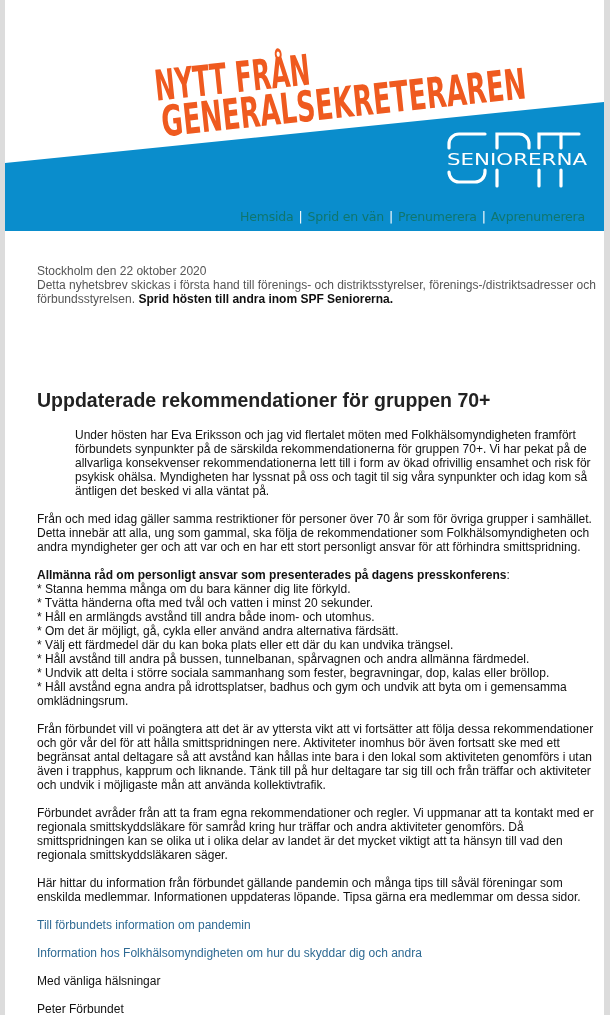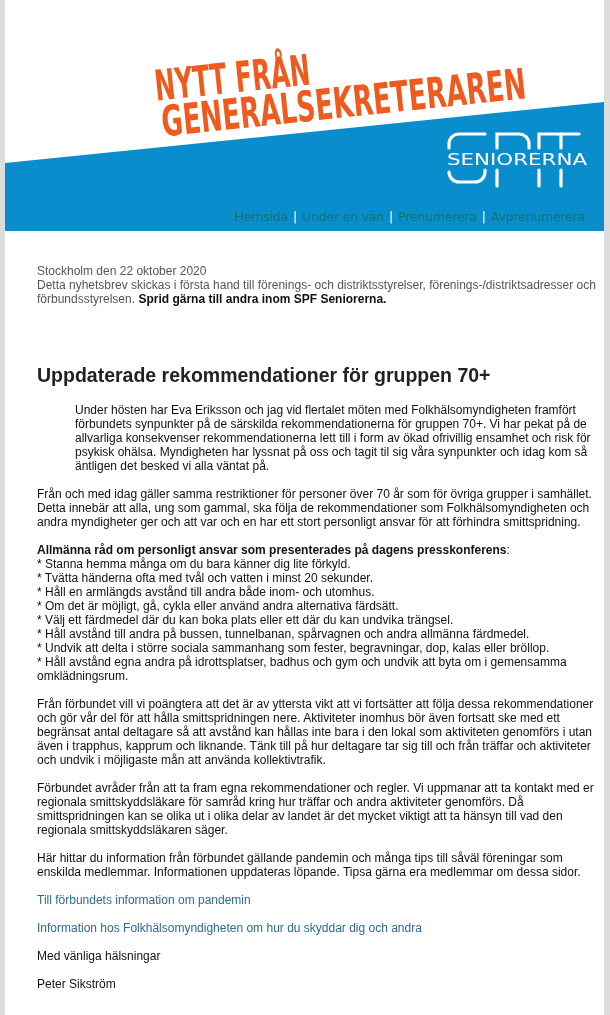--- a/index.html
+++ b/index.html
@@ -28,21 +28,21 @@
   }
   .nav a { color: #0f766e; text-decoration: none; }
   .nav .sep { margin: 0 5px; }
   .content {
     position: absolute; left: 32px; top: 264px; width: 566px;
     font-size: 12px; line-height: 14px; color: #111111;
   }
   .intro { color: #555555; }
   .intro b { color: #111111; }
   h1 {
-    margin: 58px 0 0 0; font-size: 19.5px; line-height: 22px;
+    margin: 83px 0 0 0; font-size: 19.5px; line-height: 22px;
     font-weight: bold; color: #222222;
   }
   p { margin: 0; }
   .p1 { margin-top: 17px; margin-left: 38px; }
   .gap { margin-top: 14px; }
   .links a { color: #2e6a93; text-decoration: none; margin-top: 22px; }
   .list-line { display: block; }
 </style>
 </head>
 <body>
@@ -70,28 +70,28 @@
         <path d="M 52 42 L 52 58"></path>
         <path d="M 94 20 L 94 6 L 134 6"></path>
         <path d="M 94 42 L 94 58"></path>
         <path d="M 116 20 L 116 6"></path>
         <path d="M 116 42 L 116 58"></path>
       </g>
       <text x="72" y="37" text-anchor="middle" fill="#ffffff" font-family="'DejaVu Sans', sans-serif" font-size="15.5" textLength="140" lengthAdjust="spacingAndGlyphs">SENIORERNA</text>
     </svg>
 
     <div class="nav">
-      <a href="#">Hemsida</a><span class="sep">|</span><a href="#">Under en vän</a><span class="sep">|</span><a href="#">Prenumerera</a><span class="sep">|</span><a href="#">Avprenumerera</a>
+      <a href="#">Hemsida</a><span class="sep">|</span><a href="#">Sprid en vän</a><span class="sep">|</span><a href="#">Prenumerera</a><span class="sep">|</span><a href="#">Avprenumerera</a>
     </div>
   </div>
 
   <div class="content">
     <div class="intro">
       <p>Stockholm den 22 oktober 2020</p>
-      <p><span>Detta nyhetsbrev skickas i första hand till förenings- och distriktsstyrelser, förenings-/distriktsadresser och förbundsstyrelsen.</span> <b>Sprid gärna till andra inom SPF Seniorerna.</b></p>
+      <p><span>Detta nyhetsbrev skickas i första hand till förenings- och distriktsstyrelser, förenings-/distriktsadresser och förbundsstyrelsen.</span> <b>Sprid hösten till andra inom SPF Seniorerna.</b></p>
     </div>
 
     <h1>Uppdaterade rekommendationer för gruppen 70+</h1>
 
     <p class="p1">Under hösten har Eva Eriksson och jag vid flertalet möten med Folkhälsomyndigheten framfört förbundets synpunkter på de särskilda rekommendationerna för gruppen 70+. Vi har pekat på de allvarliga konsekvenser rekommendationerna lett till i form av ökad ofrivillig ensamhet och risk för psykisk ohälsa. Myndigheten har lyssnat på oss och tagit til sig våra synpunkter och idag kom så äntligen det besked vi alla väntat på.</p>
     <p class="gap">Från och med idag gäller samma restriktioner för personer över 70 år som för övriga grupper i samhället. Detta innebär att alla, ung som gammal, ska följa de rekommendationer som Folkhälsomyndigheten och andra myndigheter ger och att var och en har ett stort personligt ansvar för att förhindra smittspridning.</p>
 
     <div class="gap">
       <p><b>Allmänna råd om personligt ansvar som presenterades på dagens presskonferens</b><span>:</span></p>
       <span class="list-line">* Stanna hemma många om du bara känner dig lite förkyld.</span>
@@ -107,17 +107,17 @@
     <p class="gap">Från förbundet vill vi poängtera att det är av yttersta vikt att vi fortsätter att följa dessa rekommendationer och gör vår del för att hålla smittspridningen nere. Aktiviteter inomhus bör även fortsatt ske med ett begränsat antal deltagare så att avstånd kan hållas inte bara i den lokal som aktiviteten genomförs i utan även i trapphus, kapprum och liknande. Tänk till på hur deltagare tar sig till och från träffar och aktiviteter och undvik i möjligaste mån att använda kollektivtrafik.</p>
     <p class="gap">Förbundet avråder från att ta fram egna rekommendationer och regler. Vi uppmanar att ta kontakt med er regionala smittskyddsläkare för samråd kring hur träffar och andra aktiviteter genomförs. Då smittspridningen kan se olika ut i olika delar av landet är det mycket viktigt att ta hänsyn till vad den regionala smittskyddsläkaren säger.</p>
     <p class="gap">Här hittar du information från förbundet gällande pandemin och många tips till såväl föreningar som enskilda medlemmar. Informationen uppdateras löpande. Tipsa gärna era medlemmar om dessa sidor.</p>
 
     <p class="gap links"><a href="#">Till förbundets information om pandemin</a></p>
     <p class="gap links"><a href="#">Information hos Folkhälsomyndigheten om hur du skyddar dig och andra</a></p>
 
     <p class="gap">Med vänliga hälsningar</p>
 
     <div class="gap">
-      <p>Peter Sikström</p>
+      <p>Peter Förbundet</p>
 
     </div>
   </div>
 </div>
 
 </body></html>

